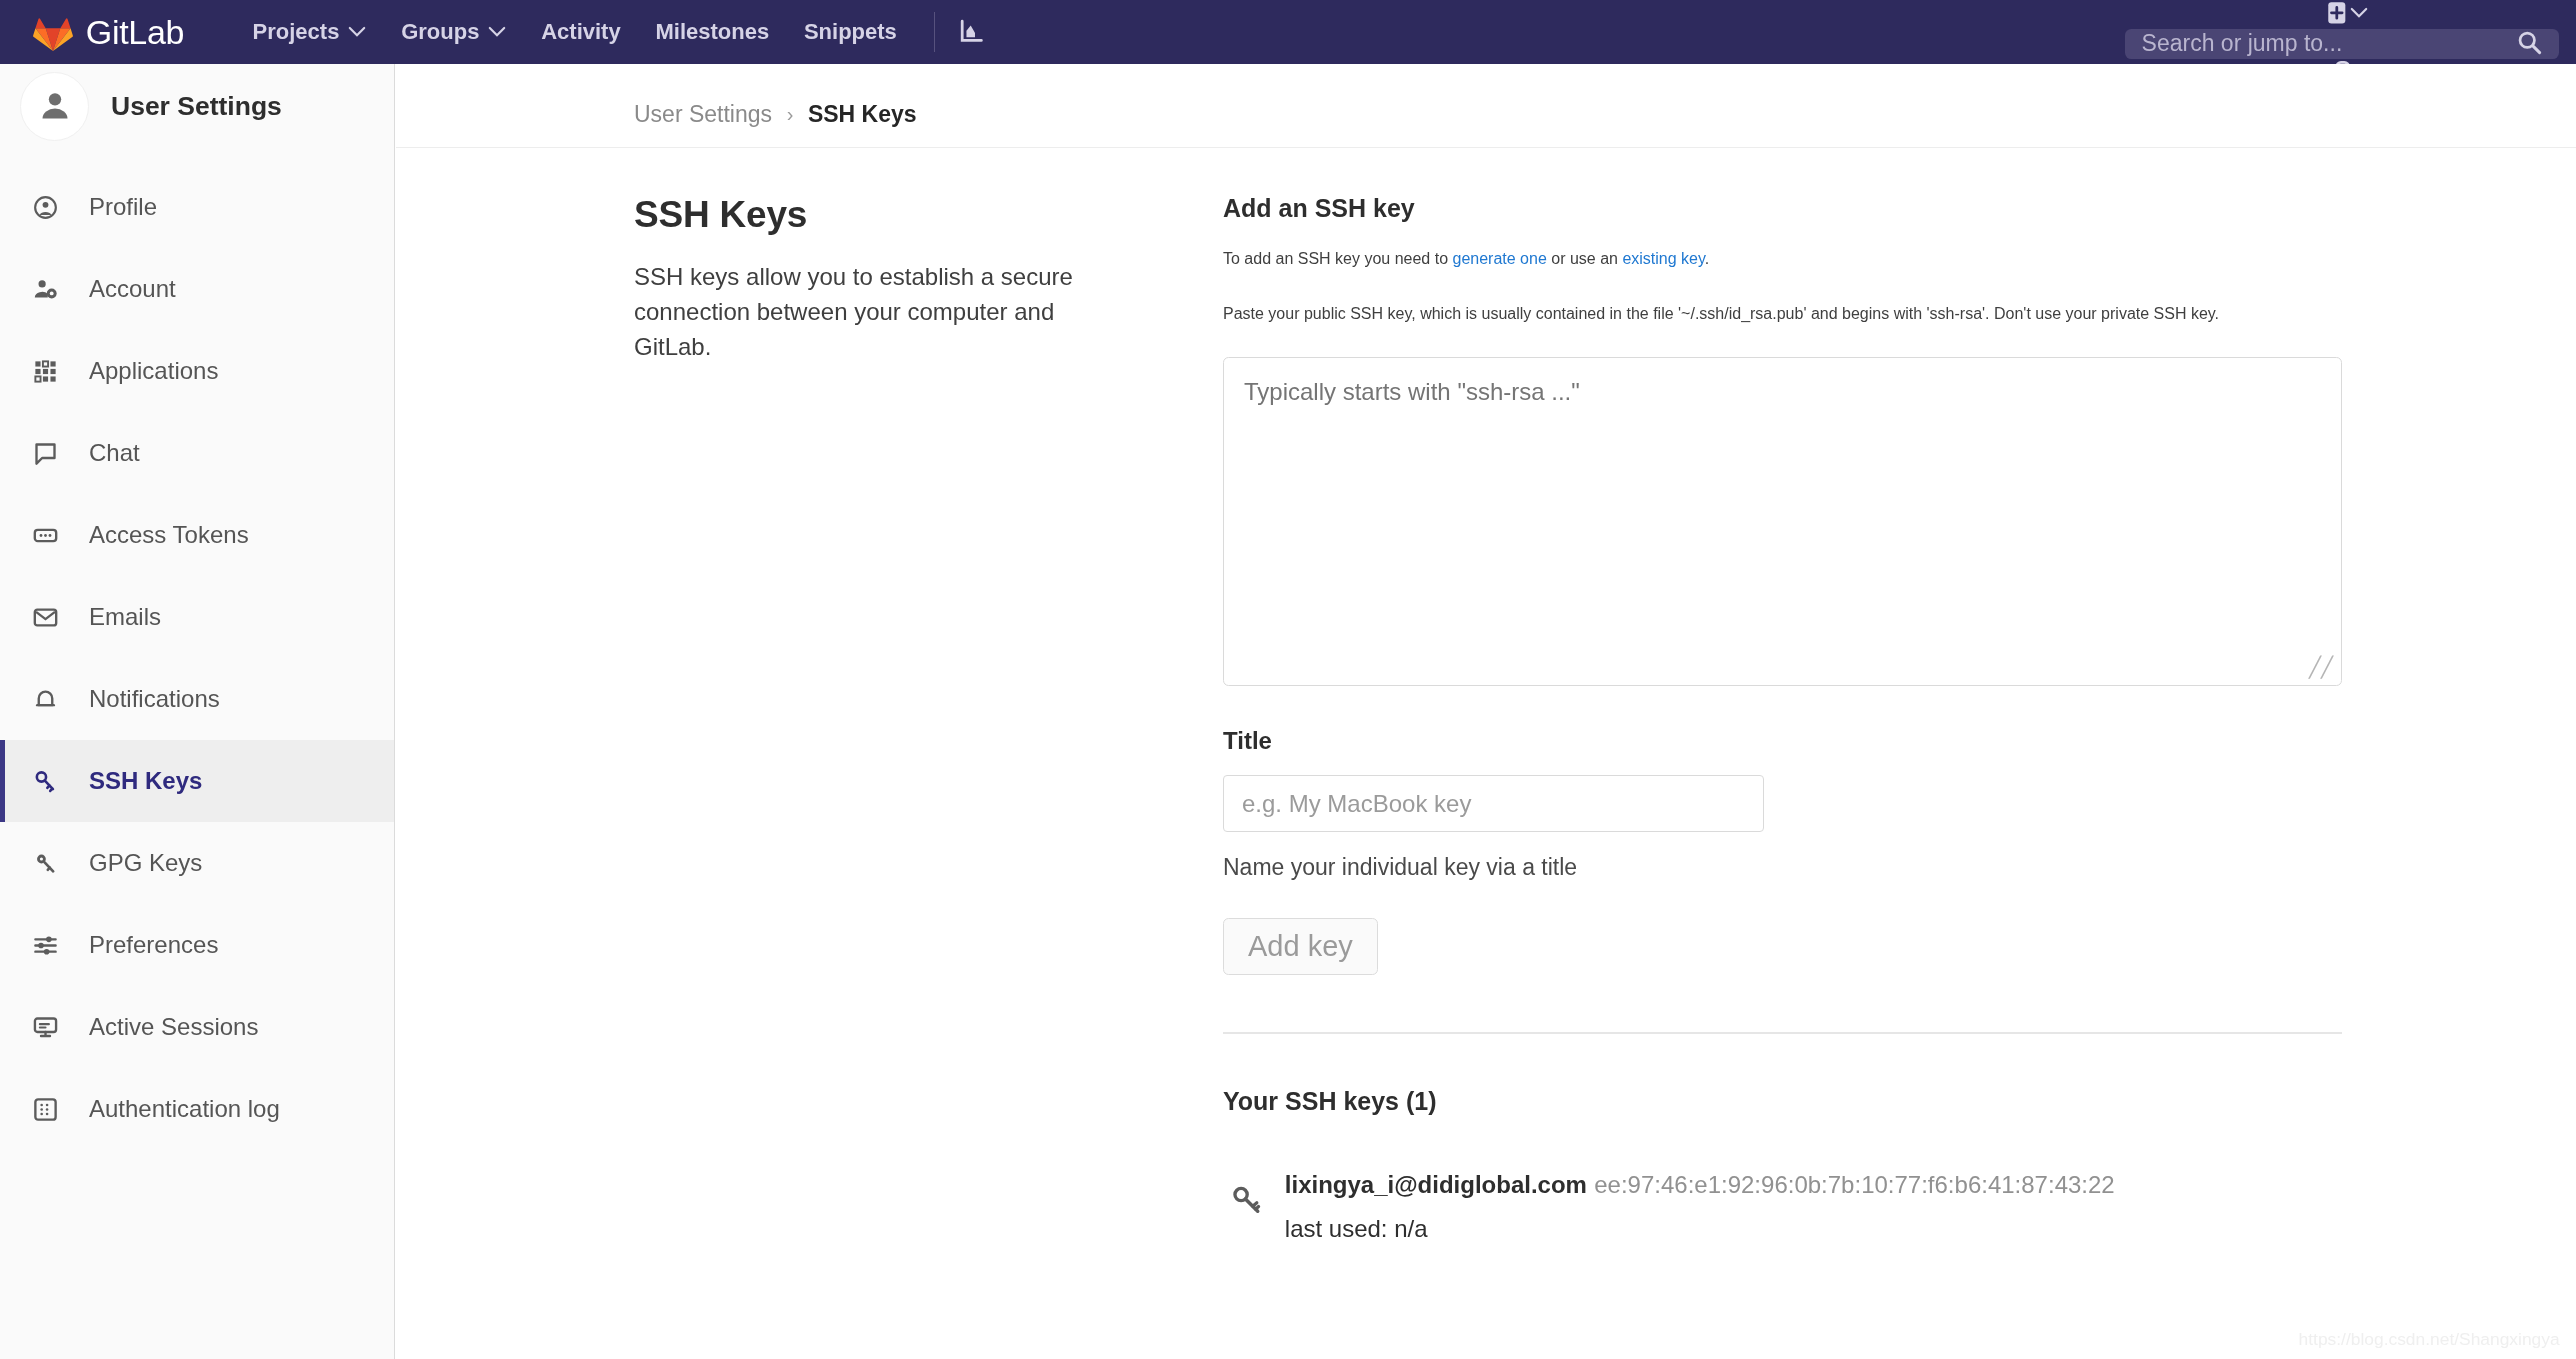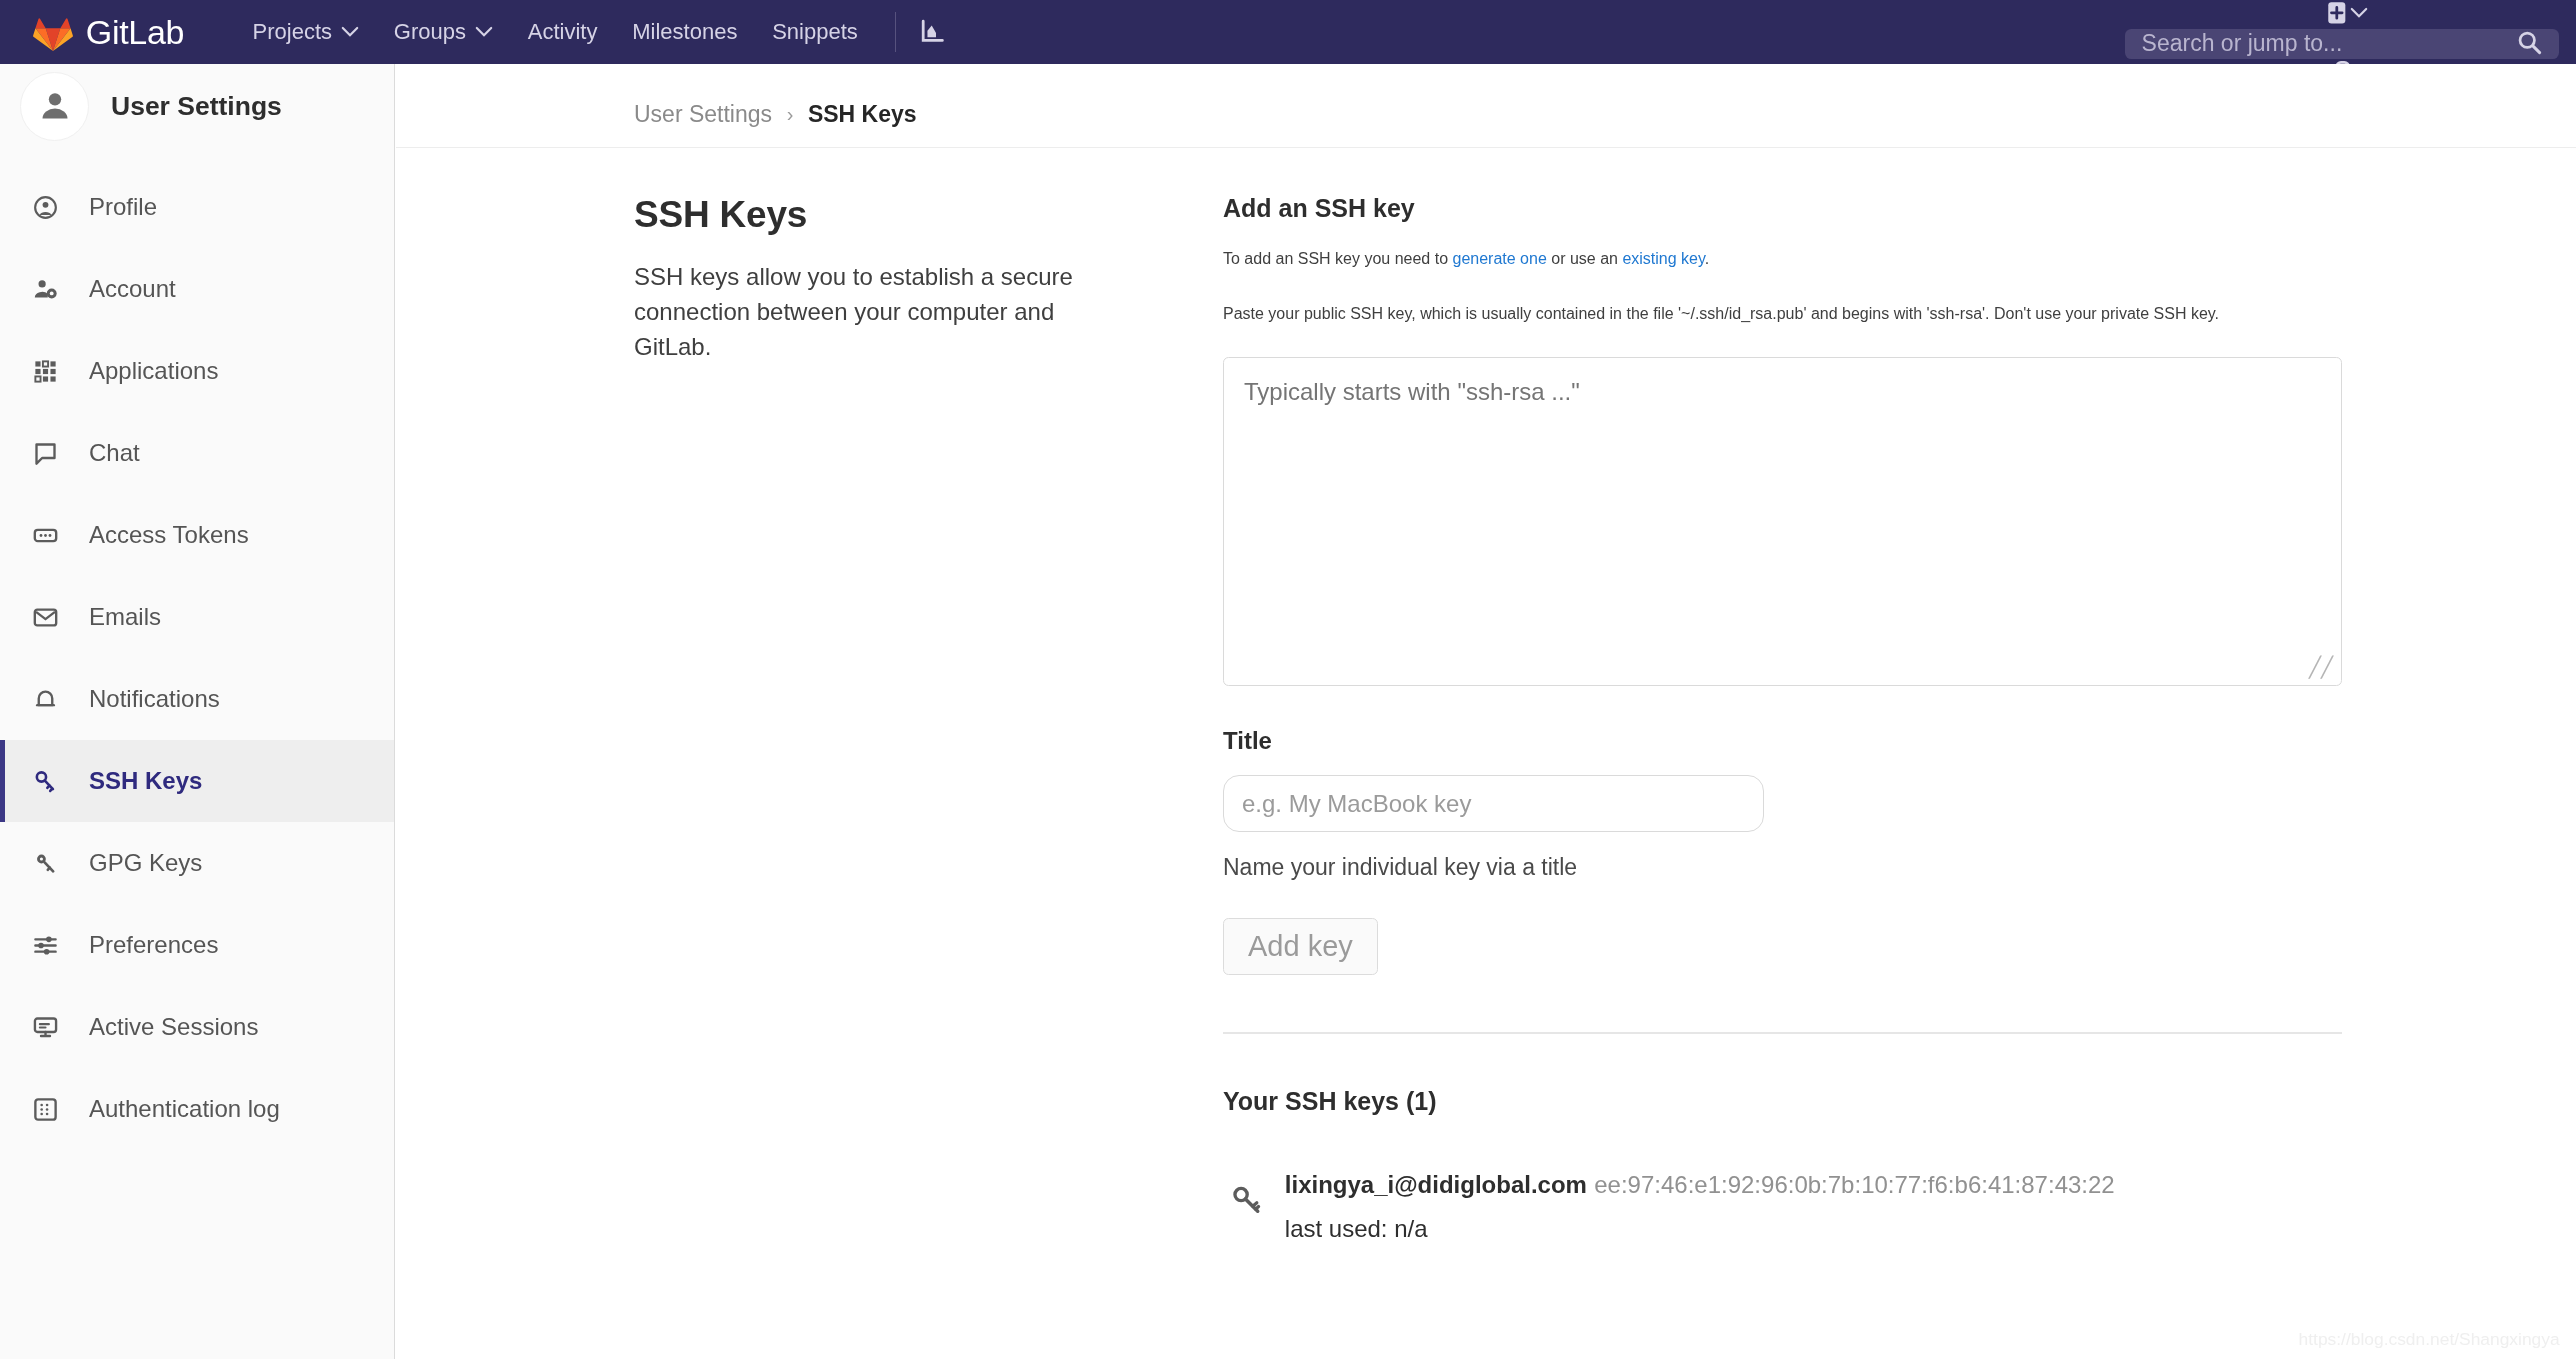--- a/index.html
+++ b/index.html
@@ -21,21 +21,21 @@
     display: flex; align-items: center;
     margin-left: 33px; margin-right: 27px;
   }
   .gitlab-logo { width: 40px; height: 38px; margin-right: 12.8px; }
   .brand-text {
     color: #ffffff; font-size: 34px; font-weight: 400;
     letter-spacing: -0.3px;
   }
   .nav-links { display: flex; align-items: center; height: 64px; }
   .nav-link {
-    color: #d6d3e6; font-size: 22px; font-weight: 400;
+    color: #d6d3e6; font-size: 22px; font-weight: 700;
     padding: 0 17.4px; height: 64px; line-height: 64px;
     display: flex; align-items: center; cursor: pointer;
     white-space: nowrap;
   }
   .nav-link .caret { margin-left: 9px; display: inline-flex; }
   .nav-sep {
     width: 0.9px; height: 40px; background: #57527e;
     margin: 0 9px 0 20px;
   }
   .nav-icon-btn {
@@ -158,21 +158,21 @@
     resize: none; position: relative;
     margin-bottom: 38px;
   }
   .ta-wrap { position: relative; }
   .ta-resize {
     position: absolute; right: 9px; bottom: 48px;
     color: #b5b5b5; font-size: 20px; pointer-events: none;
   }
   .title-input {
     width: 541px; height: 57px;
-    border: 0.9px solid #dadada; border-radius: 16px;
+    border: 0.9px solid #dadada; border-radius: 4px;
     padding: 0 18px; font-size: 24px; color: #9b9b9b;
     font-family: "Liberation Sans", sans-serif;
     background: #ffffff; display: flex; align-items: center;
   }
   .hint {
     font-size: 23px; color: #4a4a4a; margin: 22px 0 37px 0;
   }
   .btn-add {
     display: inline-flex; align-items: center; justify-content: center;
     height: 57px; padding: 0 24px;

